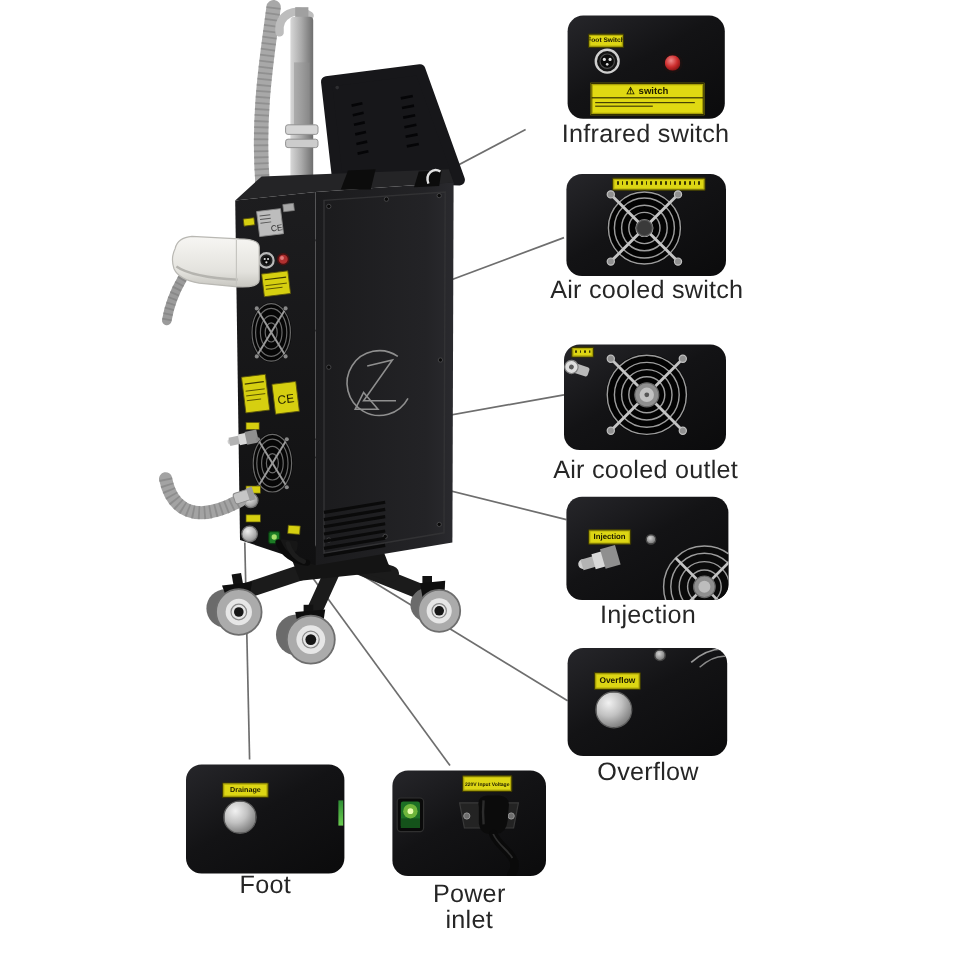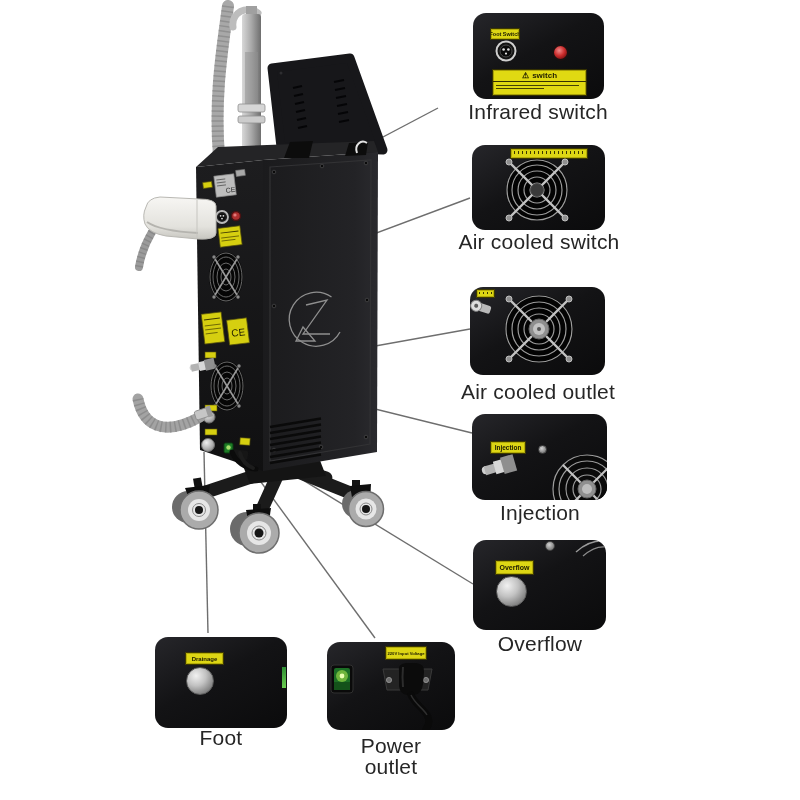--- a/index.html
+++ b/index.html
@@ -417,15 +417,15 @@
       <path d="M 72,30 Q 70,22 79,21 L 89,21 Q 98,22 97,30 L 96,42 Q 95,52 87,53 L 80,53 Q 73,52 72,44 Z" fill="#0b0b0b"></path>
       <path d="M 76,25 Q 75,35 76,45" fill="none" stroke="#2c2c2c" stroke-width="2"></path>
     </g>
     <g>
       <path d="M 84,53 C 88,62 96,66 100,73 C 103,78 102,83 99,87" fill="none" stroke="#0a0a0a" stroke-width="7" stroke-linecap="round"></path>
       <path d="M 84,53 C 88,62 96,66 100,73" fill="none" stroke="#2e2e2e" stroke-width="1.5"></path>
     </g>
   </svg>
   <div class="ylabel" style="left:58px;top:4px;width:40px;height:12px;font-size:4.2px">220V Input Voltage</div>
 </div>
-<div class="caption" style="left:351px;top:735px;width:80px">Power outlet</div>
+<div class="caption" style="left:351px;top:735px;width:80px">Power inlet</div>
 
 </div>
 
 </body></html>

